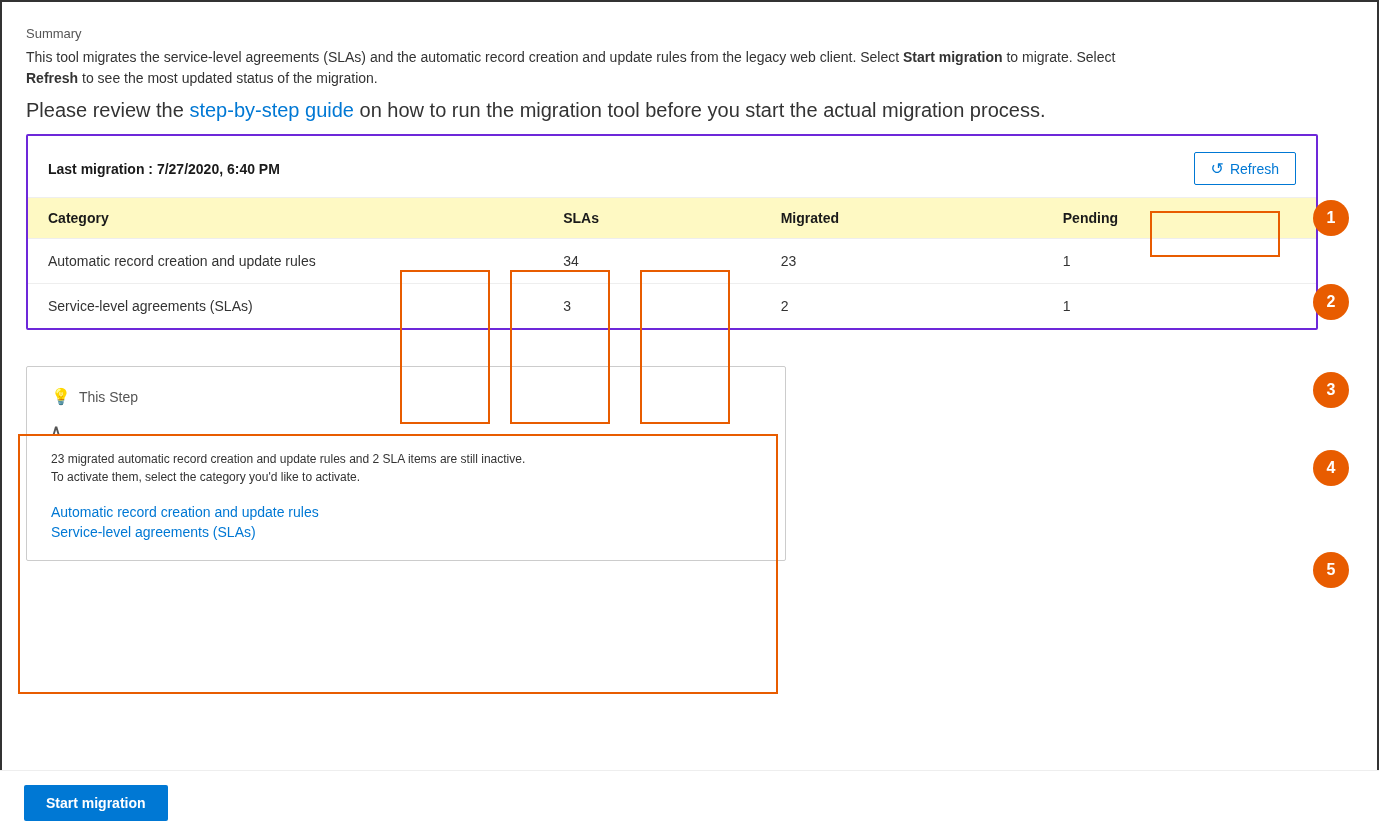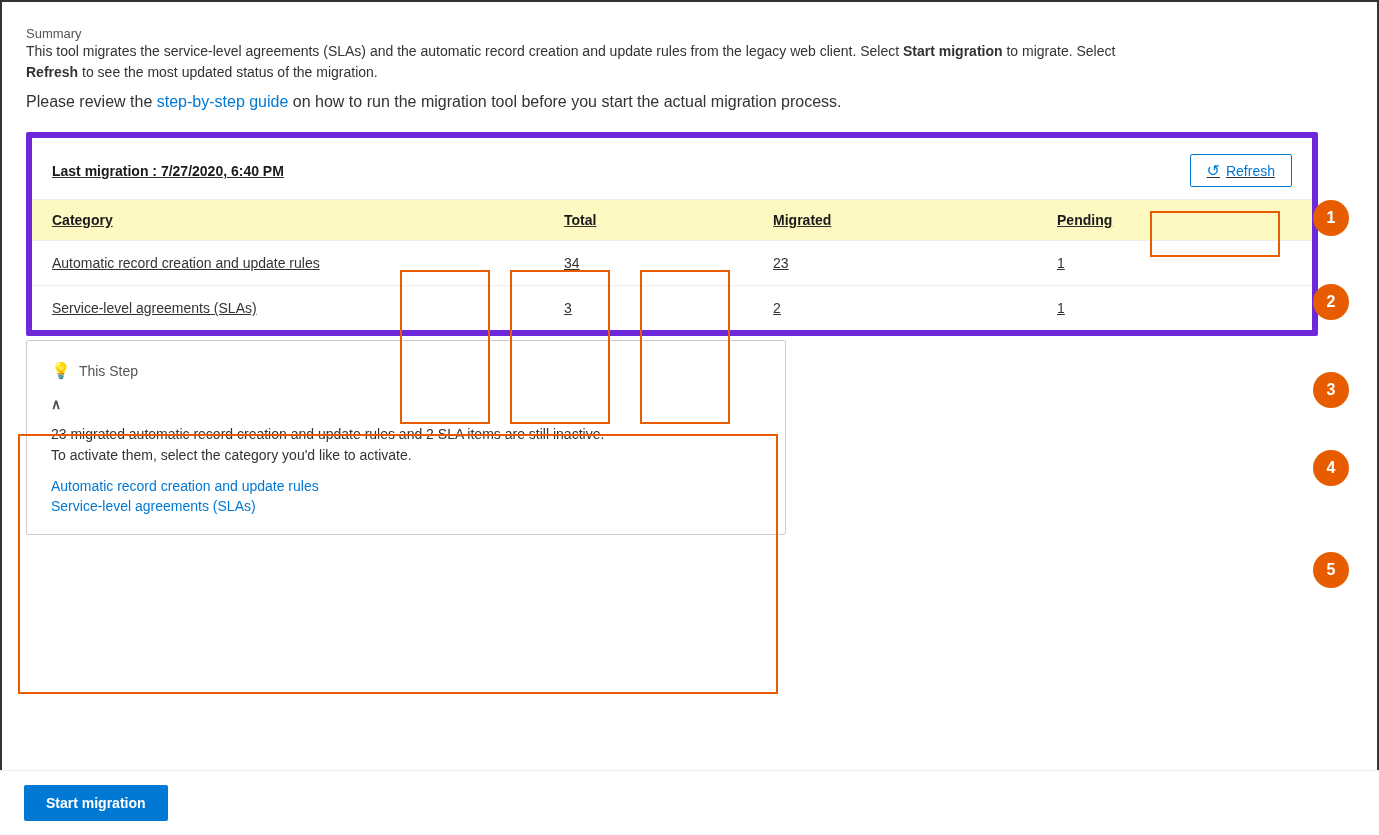--- a/index.html
+++ b/index.html
@@ -13,53 +13,53 @@
       border: 2px solid #333;
       position: relative;
     }
     .page-container {
       padding: 24px 24px 80px 24px;
       max-width: 1340px;
     }
     .summary-label {
       font-size: 13px;
       color: #555;
+      margin-bottom: 6px;
     }
     .page-title {
       font-size: 22px;
       font-weight: 600;
       color: #1a1a1a;
       margin-bottom: 14px;
     }
     .description-text {
       font-size: 14px;
       color: #333;
       line-height: 1.5;
       margin-bottom: 10px;
       max-width: 1100px;
     }
     .description-text strong {
       font-weight: 700;
     }
     .guide-text {
-      font-size: 16px;
-      color: #333;
-      margin-bottom: 21px;
+      font-size: 20px;
+      color: #333;
+      margin-bottom: 12px;
     }
     .guide-text a {
       color: #0078d4;
       text-decoration: none;
     }
     
     .status-card {
-      border: 6px solid #6d28d9;
-      border-radius: 2px;
-      margin-bottom: 4px;
-      position: relative;
-      text-decoration: underline;
+      border: 2px solid #6d28d9;
+      border-radius: 2px;
+      margin-bottom: 36px;
+      position: relative;
     }
     .status-card-header {
       display: flex;
       justify-content: space-between;
       align-items: center;
       padding: 16px 20px 12px 20px;
       border-bottom: 1px solid #eee;
     }
     .last-migration-text {
       font-weight: 700;
@@ -136,24 +136,24 @@
       font-size: 18px;
       font-weight: 600;
       color: #1a1a1a;
       margin-bottom: 12px;
     }
     .chevron-icon {
       font-size: 14px;
       color: #555;
     }
     .next-step-description {
-      font-size: 14px;
+      font-size: 12px;
       color: #333;
       line-height: 1.5;
-      margin-bottom: 12px;
+      margin-bottom: 18px;
     }
     .next-step-links {
       display: flex;
       flex-direction: column;
       gap: 4px;
     }
     .next-step-links a {
       color: #0078d4;
       text-decoration: none;
       font-size: 14px;
@@ -209,21 +209,21 @@
         <span class="last-migration-text">Last migration : 7/27/2020, 6:40 PM</span>
         <button class="refresh-button">
           <span class="refresh-icon">↺</span>
           <span>Refresh</span>
         </button>
       </div>
       <table class="migration-table">
         <thead>
           <tr>
             <th>Category</th>
-            <th>Total</th>
+            <th>SLAs</th>
             <th>Migrated</th>
             <th>Pending</th>
           </tr>
         </thead>
         <tbody>
           <tr>
             <td>Automatic record creation and update rules</td>
             <td>34</td>
             <td>23</td>
             <td>1</td>

